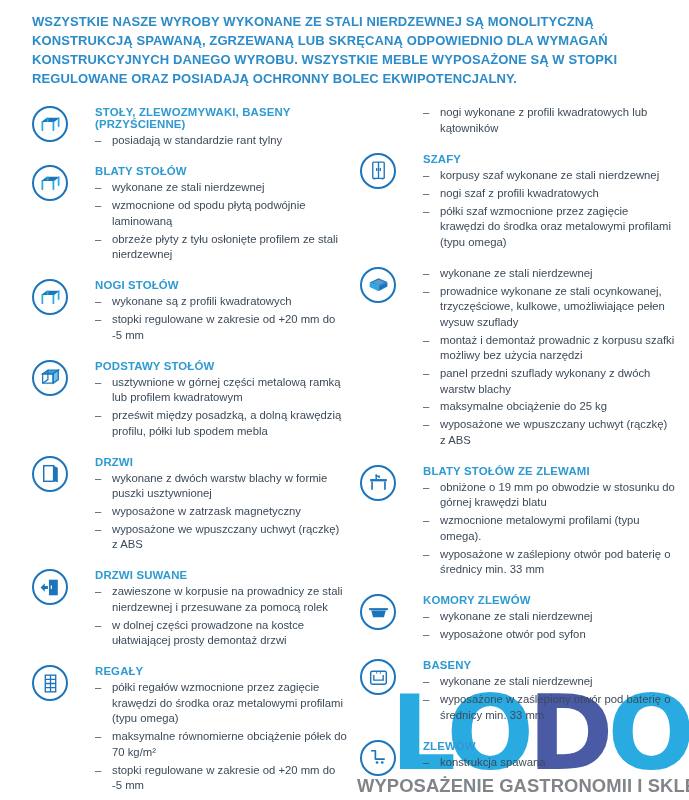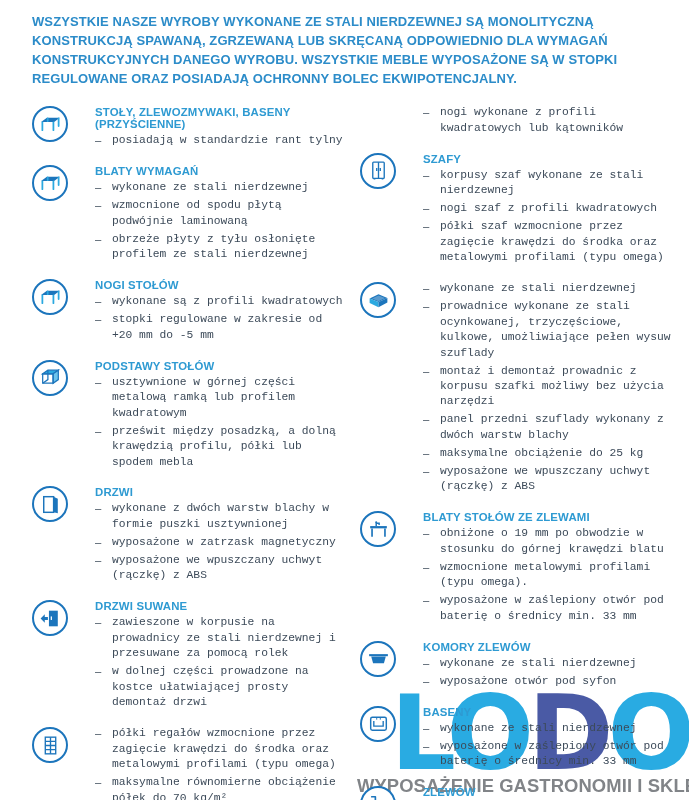--- a/index.html
+++ b/index.html
@@ -23,21 +23,21 @@
   }
   .icon-circle svg { width:25px; height:25px; display:block; }
   .text-cell { flex:1; min-width:0; }
   .sec-title {
     margin:1px 0 3px; font-size:11.4px; font-weight:700;
     color:#2e9ad2; letter-spacing:0.15px;
   }
   .items { margin:0; padding:0; list-style:none; }
   .item { display:flex; font-size:11.3px; line-height:1.37; color:#3c4a59; margin:0 0 2.5px; }
   .item .dash { flex:0 0 17px; }
-  .item .txt { flex:1; padding-right:12px;font-family:Liberation Mono, monospace; }
+  .item .txt { flex:1; padding-right:12px; }
   .logo { position:absolute; right:0; bottom:0; width:332px; z-index:1; text-align:right; }
   .logo-word {
     font-family:"DejaVu Sans",sans-serif; font-weight:800;
     font-size:103px; line-height:0.82; letter-spacing:-6px; white-space:nowrap;
   }
   .logo-tagline {
     font-size:18.4px; font-weight:700; color:#818488;
     letter-spacing:0.1px; white-space:nowrap; margin:0 0 3px;
   }
 </style>
@@ -81,21 +81,21 @@
                 <g stroke="#2ba9e0" stroke-width="1.7" stroke-linecap="round" fill="none">
                   <path d="M4.2 10 V17.5"></path>
                   <path d="M14.8 10 V17.5"></path>
                   <path d="M19.8 6.2 V13.5"></path>
                   <path d="M9.3 6.2 V8.8"></path>
                 </g>
               </svg>
             </span>
           </div>
           <div class="text-cell">
-            <h3 class="sec-title">BLATY WYMAGAŃ</h3>
+            <h3 class="sec-title">BLATY STOŁÓW</h3>
             <ul class="items">
               <li class="item">
                 <span class="dash">–</span>
                 <span class="txt">wykonane ze stali nierdzewnej</span>
               </li>
               <li class="item">
                 <span class="dash">–</span>
                 <span class="txt">wzmocnione od spodu płytą podwójnie laminowaną</span>
               </li>
               <li class="item">
@@ -216,20 +216,21 @@
             <span class="icon-circle">
               <svg viewBox="0 0 24 24">
                 <g stroke="#1c75bc" stroke-width="1.3" fill="none">
                   <rect x="7" y="4" width="10" height="16"></rect>
                   <path d="M7 8 H17 M7 12 H17 M7 16 H17 M12 4 V20"></path>
                 </g>
               </svg>
             </span>
           </div>
           <div class="text-cell">
+            <h3 class="sec-title">REGAŁY</h3>
             <ul class="items">
               <li class="item">
                 <span class="dash">–</span>
                 <span class="txt">półki regałów wzmocnione przez zagięcie krawędzi do środka oraz metalowymi profilami (typu omega)</span>
               </li>
               <li class="item">
                 <span class="dash">–</span>
                 <span class="txt">maksymalne równomierne obciążenie półek  do 70 kg/m²</span>
               </li>
               <li class="item">

